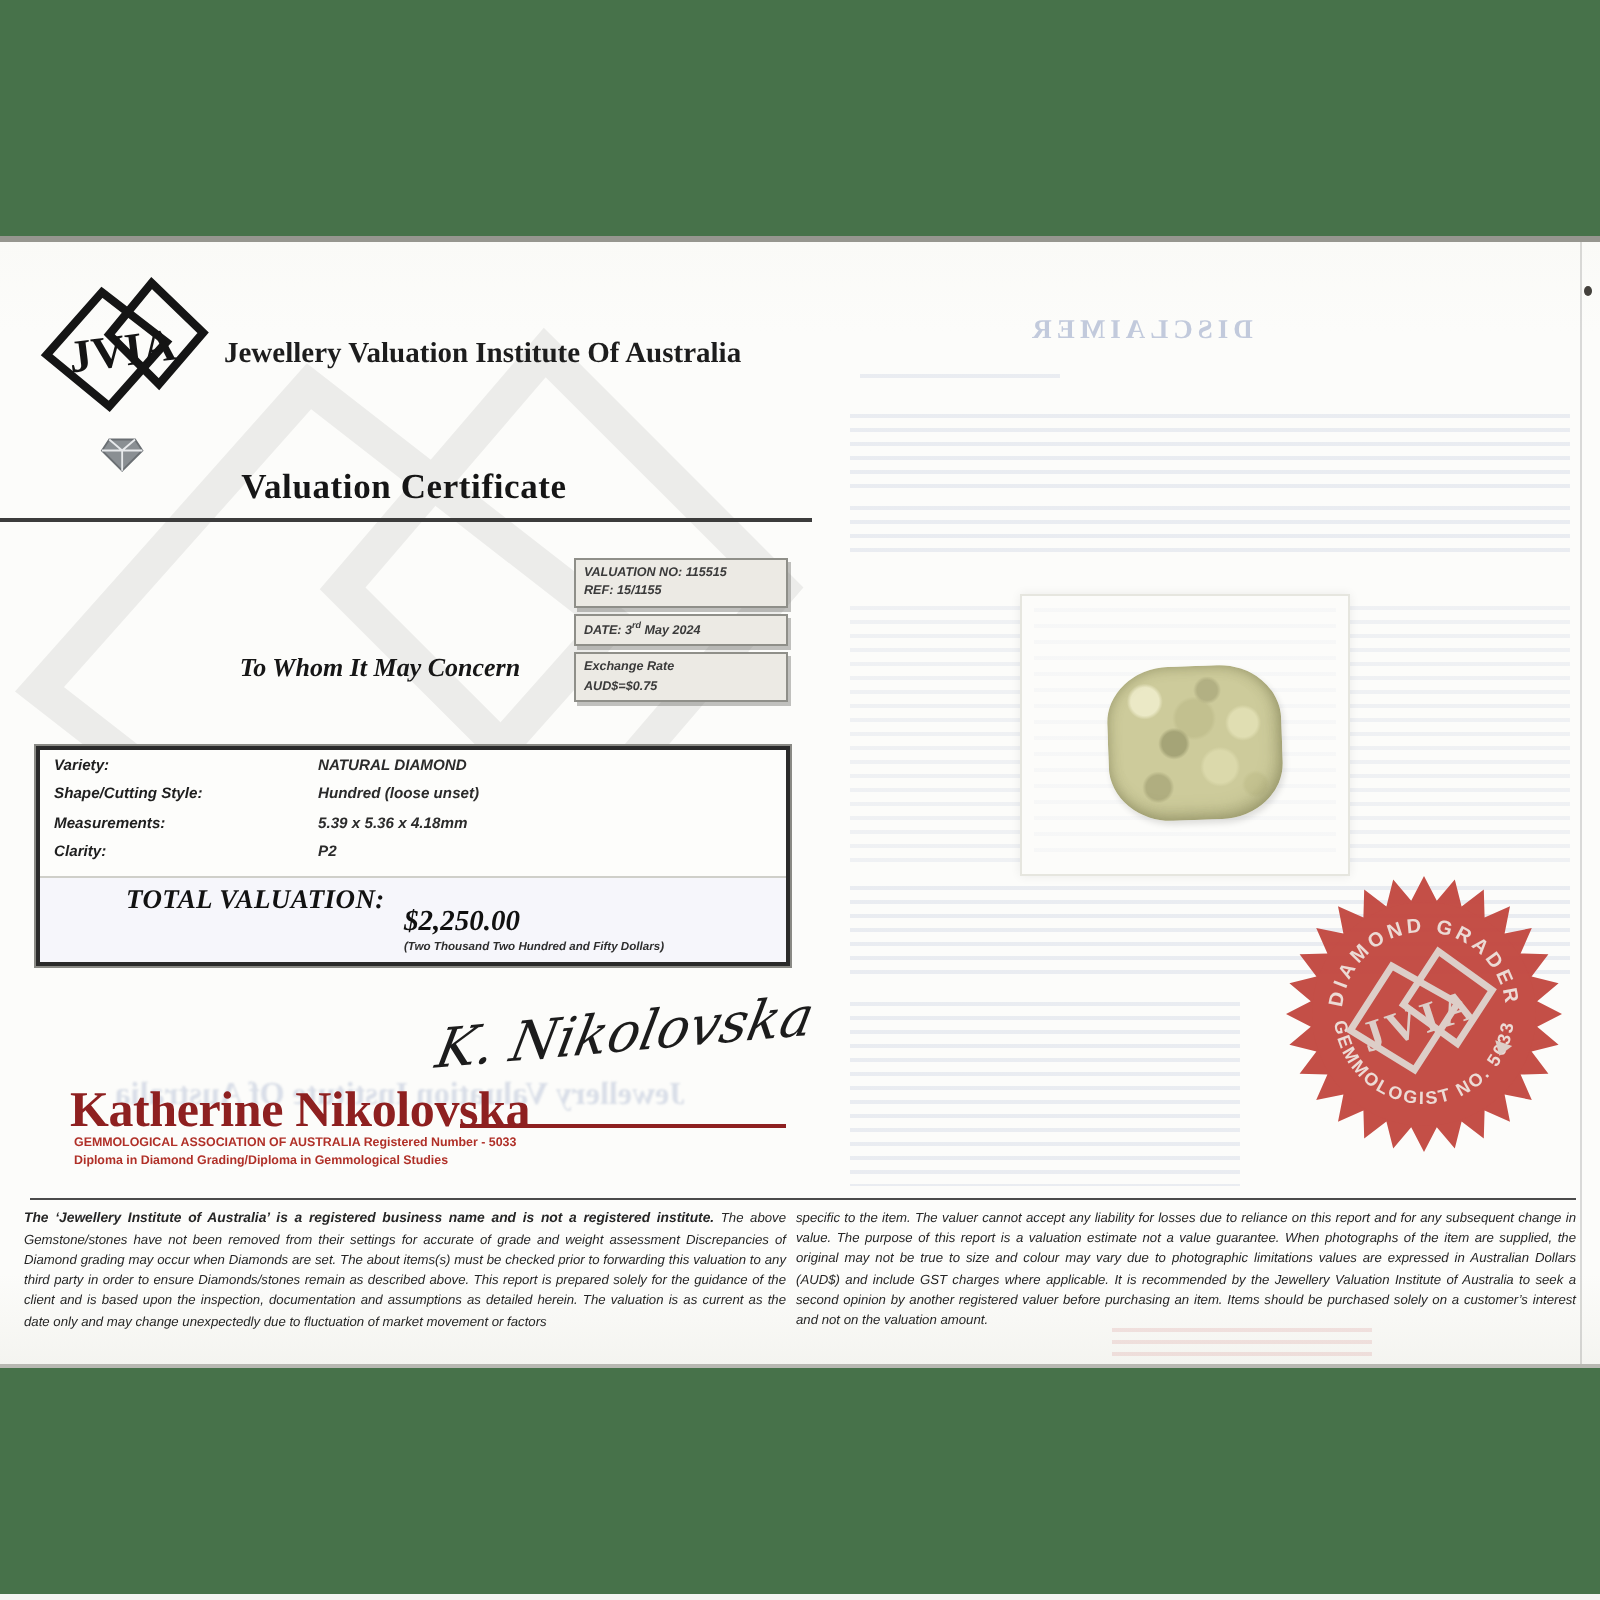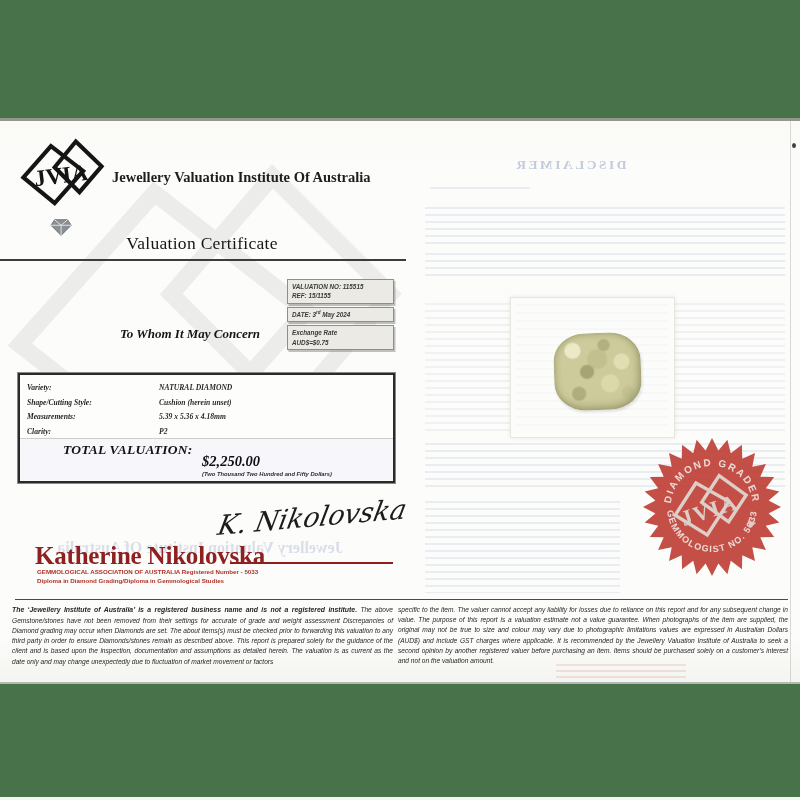--- a/index.html
+++ b/index.html
@@ -15,41 +15,41 @@
   .speck{position:absolute;left:792px;top:22px;width:4px;height:5px;background:#44413c;border-radius:50%;}
 
   
   .watermark{position:absolute;left:-15px;top:30px;opacity:.06;pointer-events:none;}
 
   
   .logo{position:absolute;left:16px;top:14px;}
   .org-name{position:absolute;left:112px;top:48px;width:300px;
     font-family:"Liberation Serif",serif;font-weight:bold;font-size:14.5px;color:#1d1d1d;white-space:nowrap;}
   .cert-title{position:absolute;left:0;top:112px;width:404px;text-align:center;
-    font-family:"Liberation Serif",serif;font-weight:normal;font-size:17.5px;color:#161616;letter-spacing:.3px;}
+    font-family:"Liberation Serif",serif;font-weight:bold;font-size:17.5px;color:#161616;letter-spacing:.3px;}
   .cert-underline{position:absolute;left:0;top:138px;width:406px;border-top:2.5px solid #3c3c3c;}
 
   
   .meta{position:absolute;left:287px;top:158px;width:107px;}
   .meta-box{background:#eceae4;border:1px solid #8f8f89;box-shadow:1.5px 2px 0 rgba(120,120,115,.45);
     font-size:6.3px;font-style:italic;font-weight:bold;color:#3a3a3a;
     padding:2px 4px;margin-bottom:3px;line-height:1.5;box-sizing:border-box;}
   .meta-box sup{font-size:4.5px;}
 
   
   .salutation{position:absolute;left:60px;top:205px;width:260px;text-align:center;
     font-family:"Liberation Serif",serif;font-weight:bold;font-style:italic;font-size:13px;color:#161616;}
   .intro{position:absolute;left:12px;top:226px;width:384px;
     font-size:7.1px;font-style:italic;font-weight:bold;color:#2a2a2a;text-align:justify;line-height:1.55;}
   .intro .hl{color:#c0392b;}
 
   
   .dtable{position:absolute;left:18px;top:252px;width:377px;border:2.5px solid #2a2a2a;
     outline:1px solid #8a8a85;background:#fdfdfb;box-sizing:border-box;padding:3px 0 0 0;}
-  .drow{display:flex;height:14.4px;align-items:flex-end;font-family:Liberation Serif, serif;}
+  .drow{display:flex;height:14.4px;align-items:flex-start;}
   .drow .lbl{width:132px;padding-left:7px;font-size:7.6px;font-weight:bold;font-style:italic;color:#1f1f1f;}
   .drow .val{flex:1;font-size:7.6px;font-weight:bold;font-style:italic;color:#2b2b2b;}
   .trow{display:flex;align-items:flex-start;border-top:1px solid #cfcfc9;margin-top:2px;
     background:#f6f6fb;padding:3px 0 4px 0;}
   .trow .tlbl{width:139px;padding-left:5px;font-family:"Liberation Serif",serif;
     font-size:13.5px;font-weight:bold;font-style:italic;color:#121212;letter-spacing:.2px;margin-left:38px;}
   .trow .tval .amount{font-size:14.5px;font-weight:bold;font-style:italic;color:#101010;
     font-family:"Liberation Serif",serif;margin-top:11px;}
   .trow .tval .words{font-size:5.8px;font-weight:bold;font-style:italic;color:#2e2e2e;margin-top:1px;}
 
@@ -147,21 +147,21 @@
     <div class="salutation">To Whom It May Concern</div>
 
 
     <div class="dtable">
       <div class="drow">
           <div class="lbl">Variety:</div>
           <div class="val">NATURAL DIAMOND</div>
         </div>
       <div class="drow">
           <div class="lbl">Shape/Cutting Style:</div>
-          <div class="val">Cushion (herein unset)</div>
+          <div class="val">Hundred (loose unset)</div>
         </div>
       <div class="drow">
           <div class="lbl">Measurements:</div>
           <div class="val">5.39 x 5.36 x 4.18mm</div>
         </div>
       <div class="drow">
           <div class="lbl">Clarity:</div>
           <div class="val">P2</div>
         </div>
       <div class="trow">

